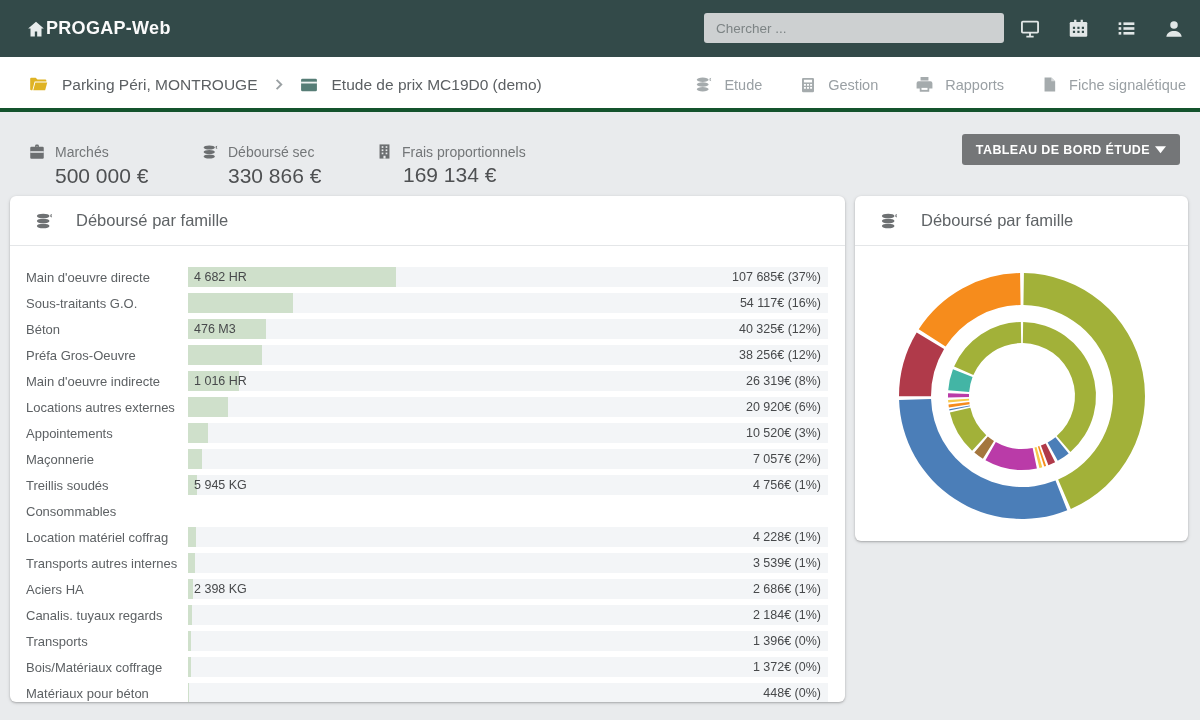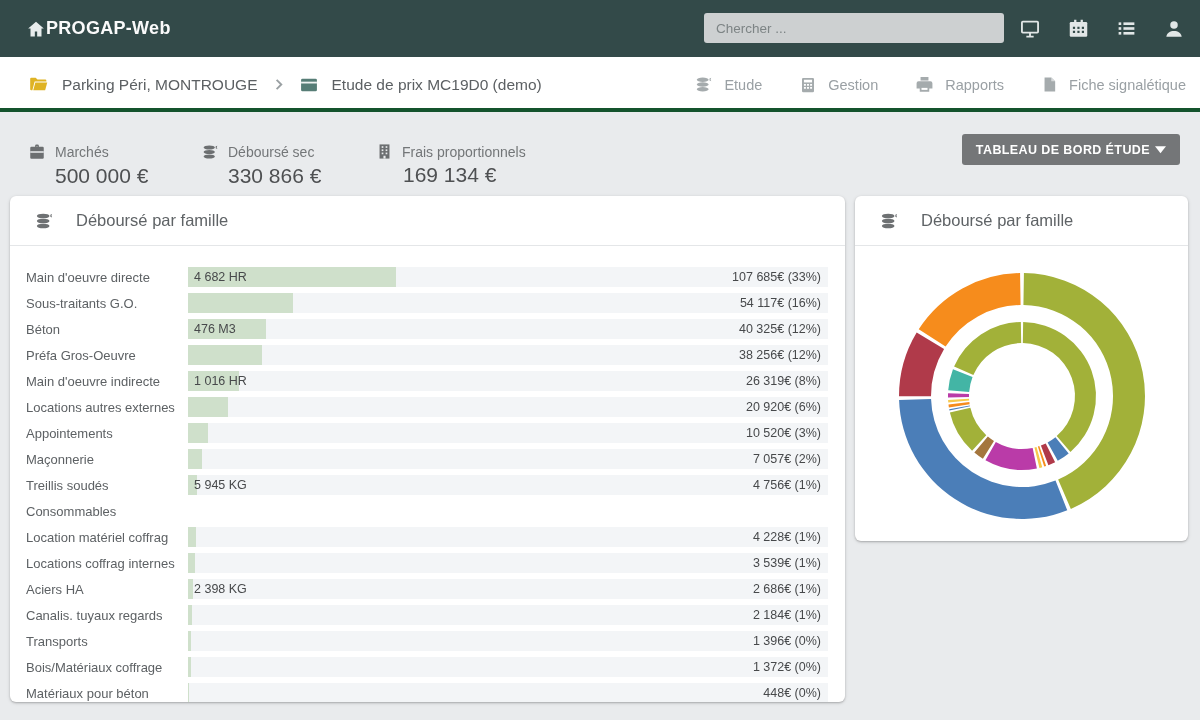--- a/index.html
+++ b/index.html
@@ -274,21 +274,21 @@
         </svg>
     </span>
     <span class="card-title">Déboursé par famille</span>
   </div>
   <div class="bar-rows">
       <div class="bar-row">
         <div class="row-label">Main d'oeuvre directe</div>
         <div class="track">
           <div class="fill" style="width: 32.55%;"></div>
           <span class="qty">4 682 HR</span>
-          <span class="val">107 685€ (33%)</span>
+          <span class="val">107 685€ (37%)</span>
         </div>
       </div>
       <div class="bar-row">
         <div class="row-label">Sous-traitants G.O.</div>
         <div class="track">
           <div class="fill" style="width: 16.36%;"></div>
           <span class="val">54 117€ (16%)</span>
         </div>
       </div>
       <div class="bar-row">
@@ -347,21 +347,21 @@
         <div class="row-label">Consommables</div>
       </div>
       <div class="bar-row">
         <div class="row-label">Location matériel coffrag</div>
         <div class="track">
           <div class="fill" style="width: 1.28%;"></div>
           <span class="val">4 228€ (1%)</span>
         </div>
       </div>
       <div class="bar-row">
-        <div class="row-label">Locations coffrag internes</div>
+        <div class="row-label">Transports autres internes</div>
         <div class="track">
           <div class="fill" style="width: 1.07%;"></div>
           <span class="val">3 539€ (1%)</span>
         </div>
       </div>
       <div class="bar-row">
         <div class="row-label">Aciers HA</div>
         <div class="track">
           <div class="fill" style="width: 0.81%;"></div>
           <span class="qty">2 398 KG</span>

